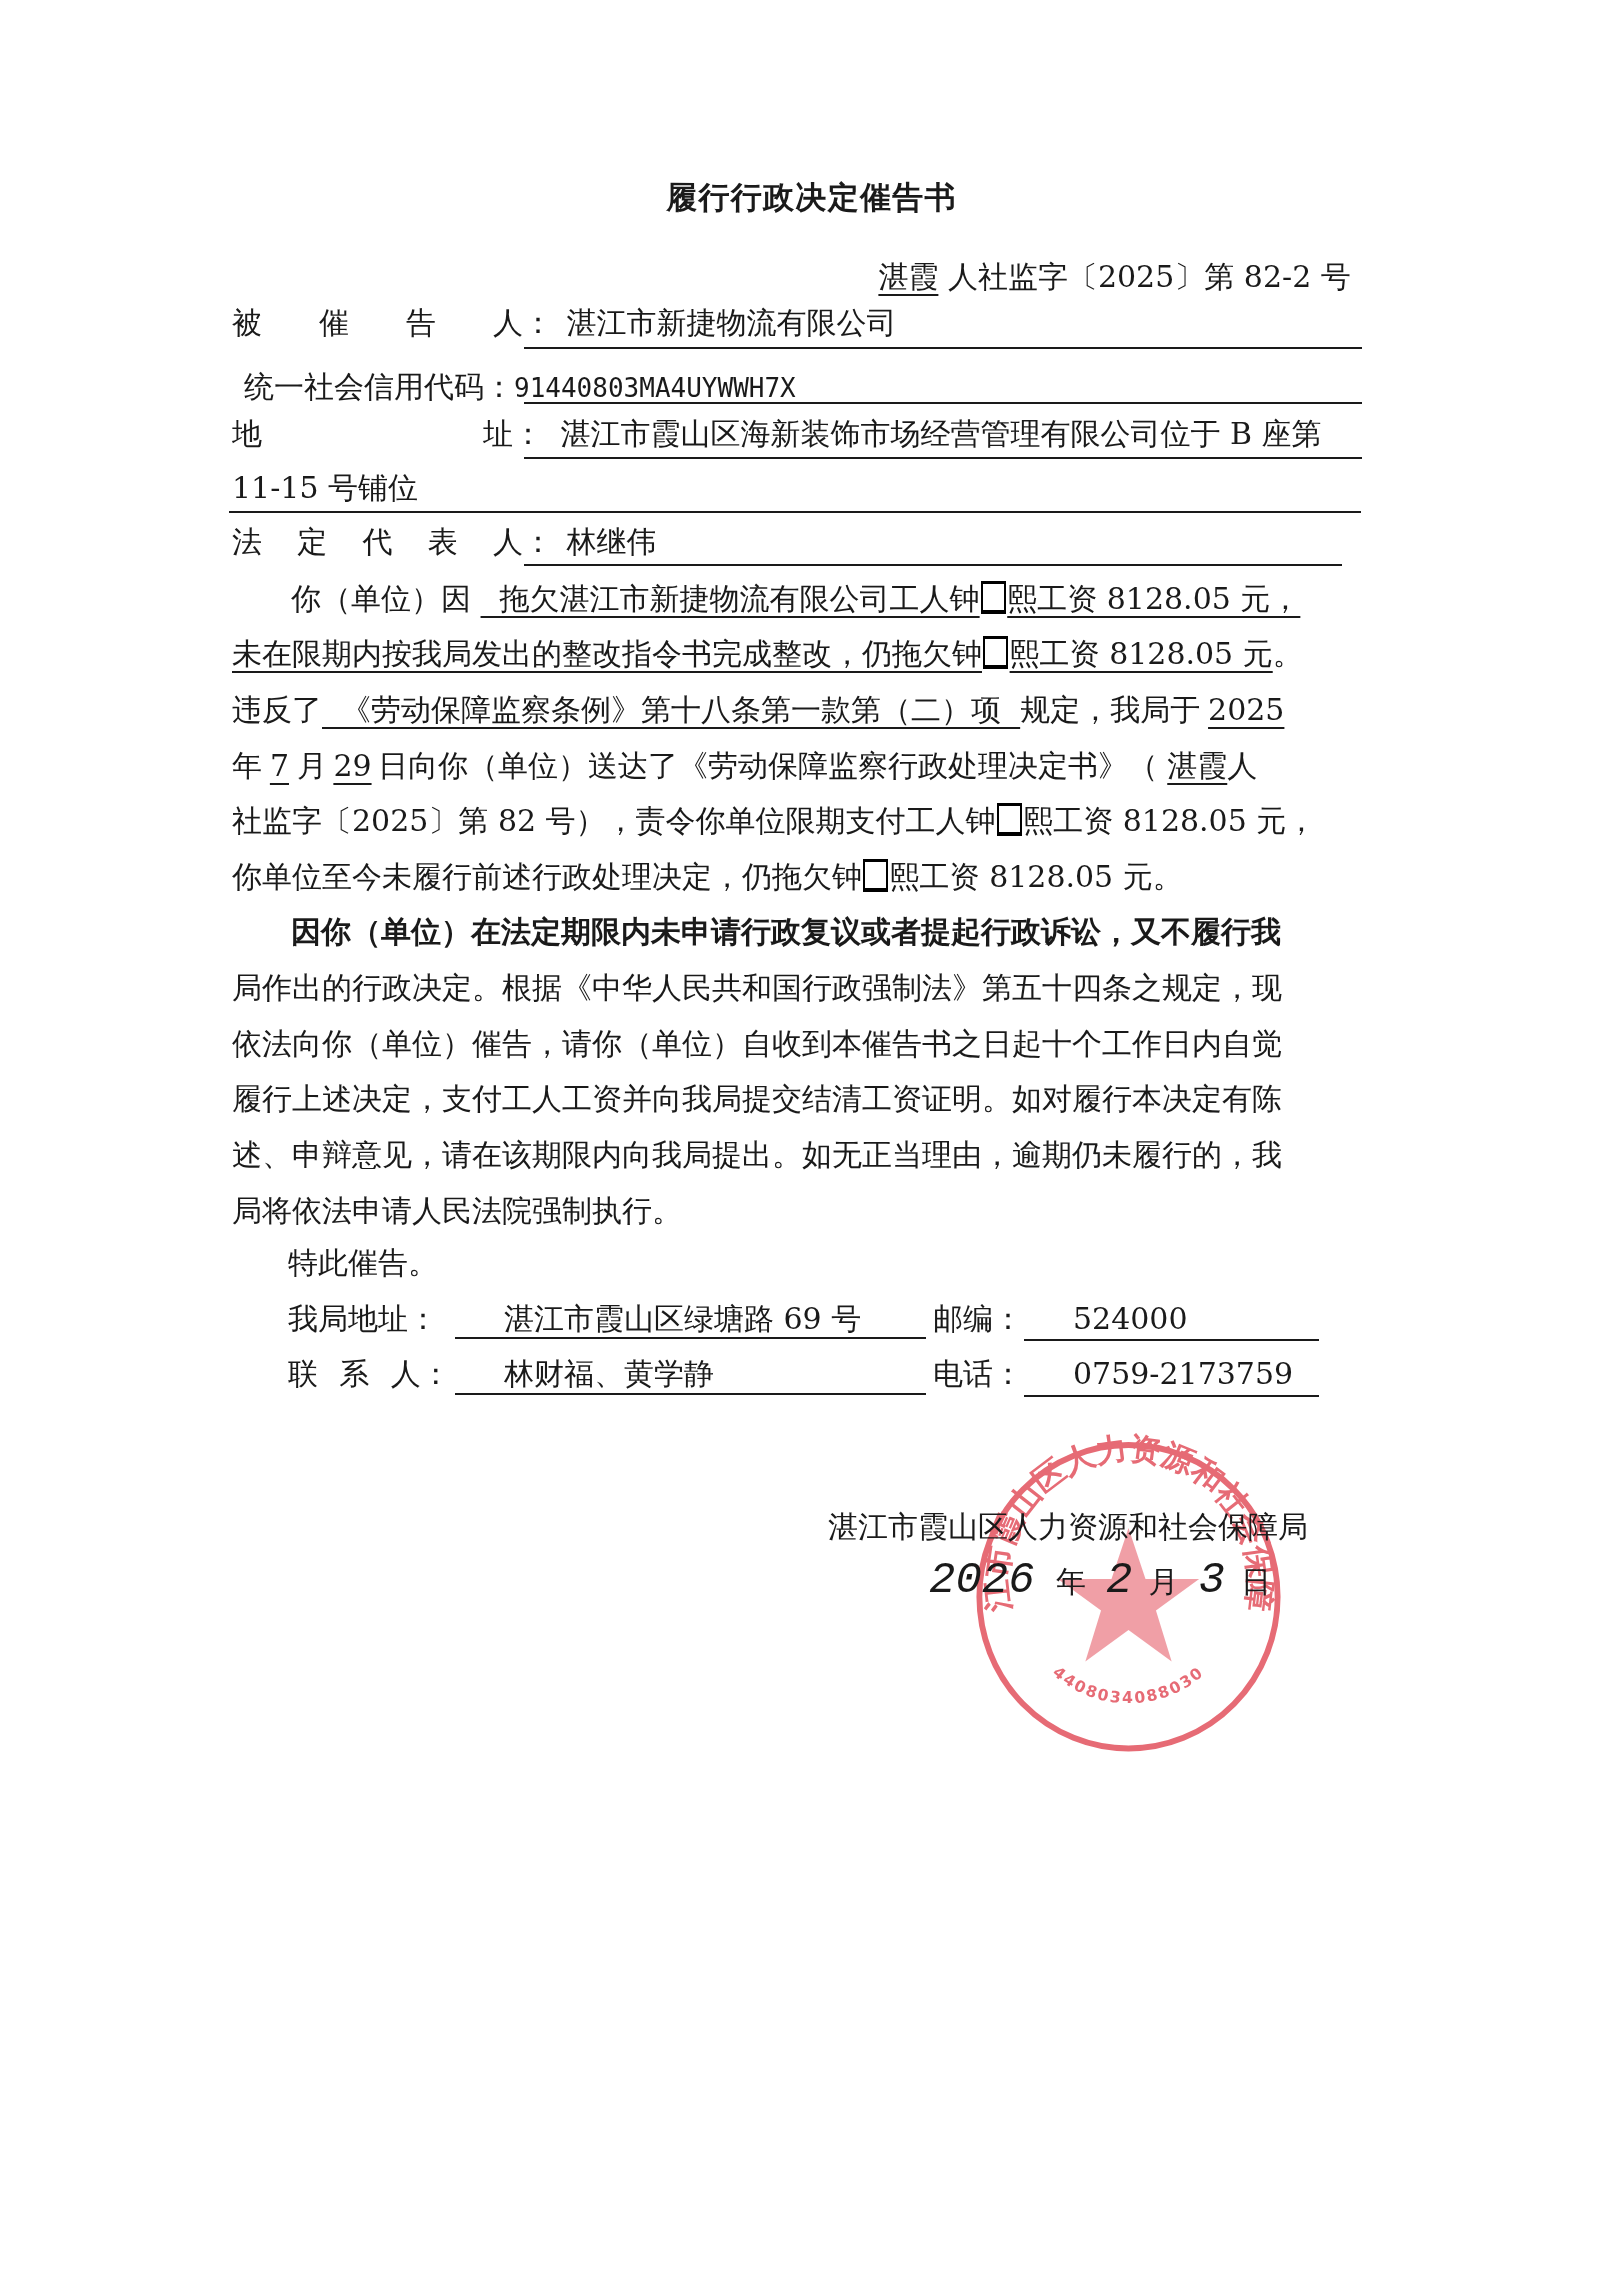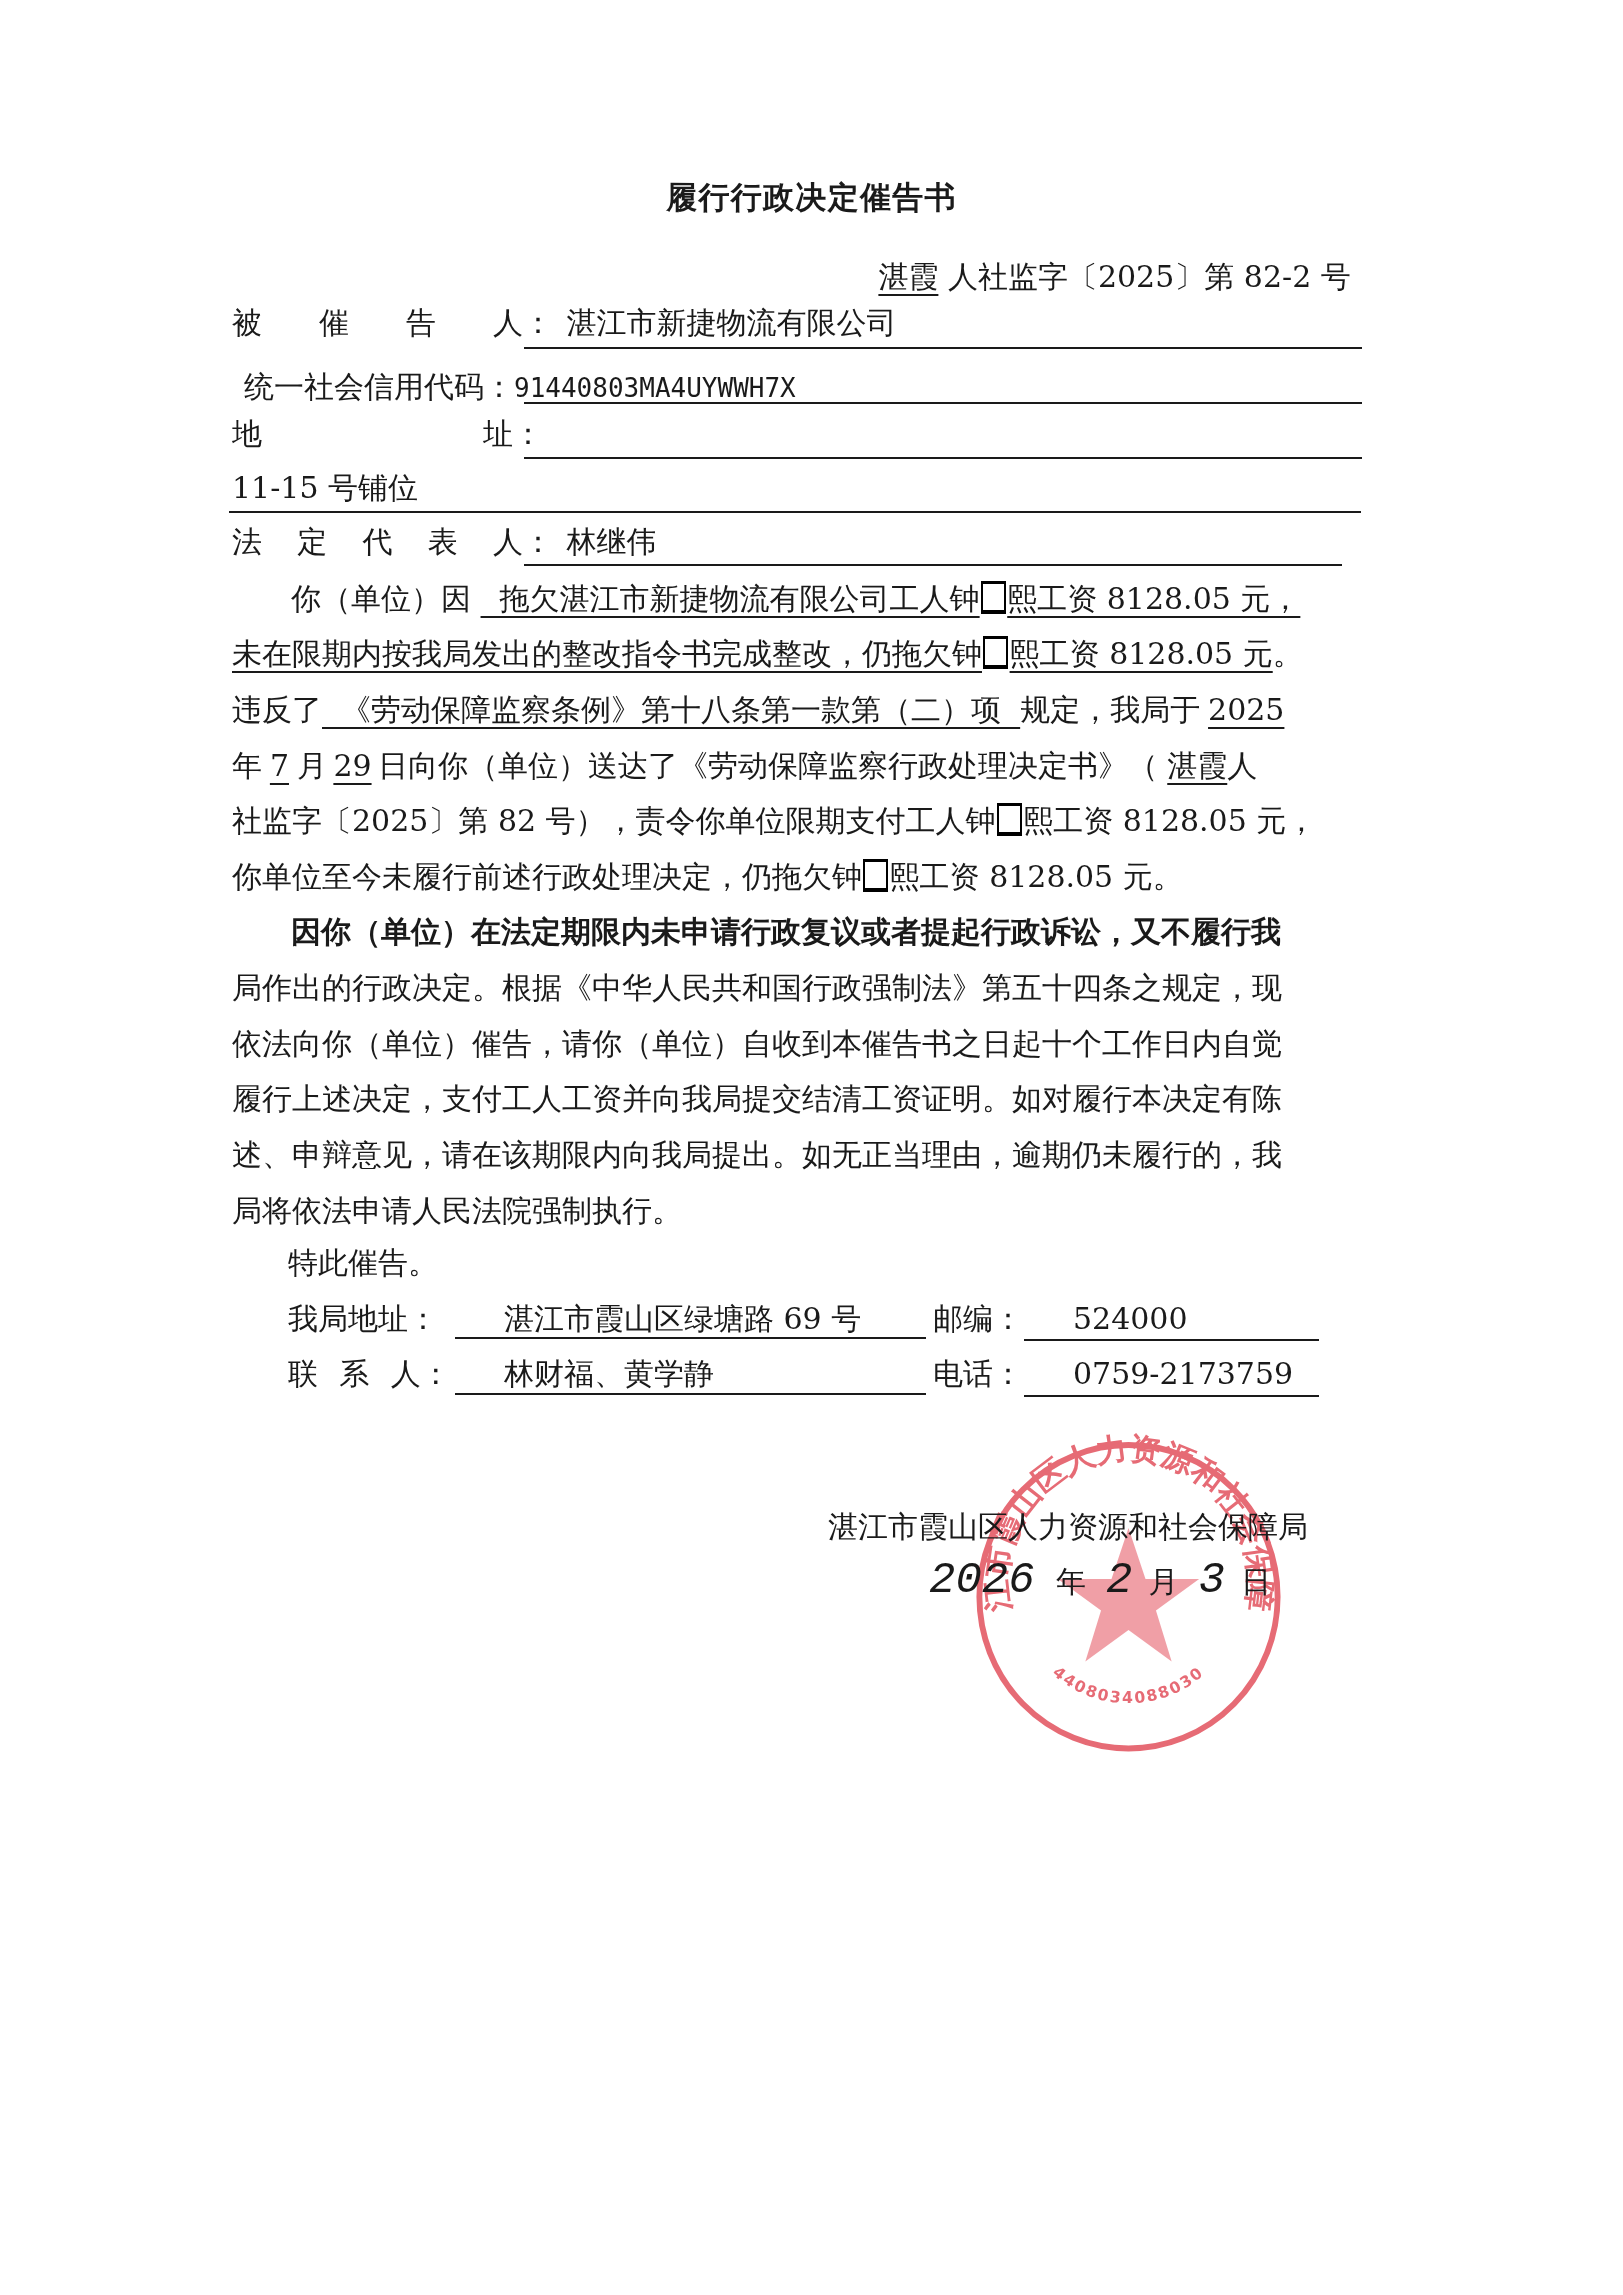--- a/index.html
+++ b/index.html
@@ -39,20 +39,21 @@
 <div class="abs t" style="left:244px; top:359px;margin-top:8px;">
   <span>统一社会信用代码：</span><span style="font-family:'DejaVu Sans Mono',monospace; font-size:26px;">91440803MA4UYWWH7X</span>
 </div>
 <div class="rule" style="left:524px; top:402px; width:838px;"></div>
 
 <div class="abs t" style="left:232px; top:414px;">
   <span class="label-spread" style="width:311px;">
     <span>地</span>
     <span>址：</span>
   </span>
+  <span style="margin-left:7.9px;">湛江市霞山区海新装饰市场经营管理有限公司位于 B 座第</span>
 </div>
 <div class="rule" style="left:524px; top:457px; width:838px;"></div>
 <div class="abs t" style="left:232px; top:468px;">11-15 号铺位</div>
 <div class="rule" style="left:229px; top:511px; width:1132px;"></div>
 
 <div class="abs t" style="left:232px; top:522px;">
   <span class="label-spread" style="width:321px;">
     <span>法</span>
     <span>定</span>
     <span>代</span>

